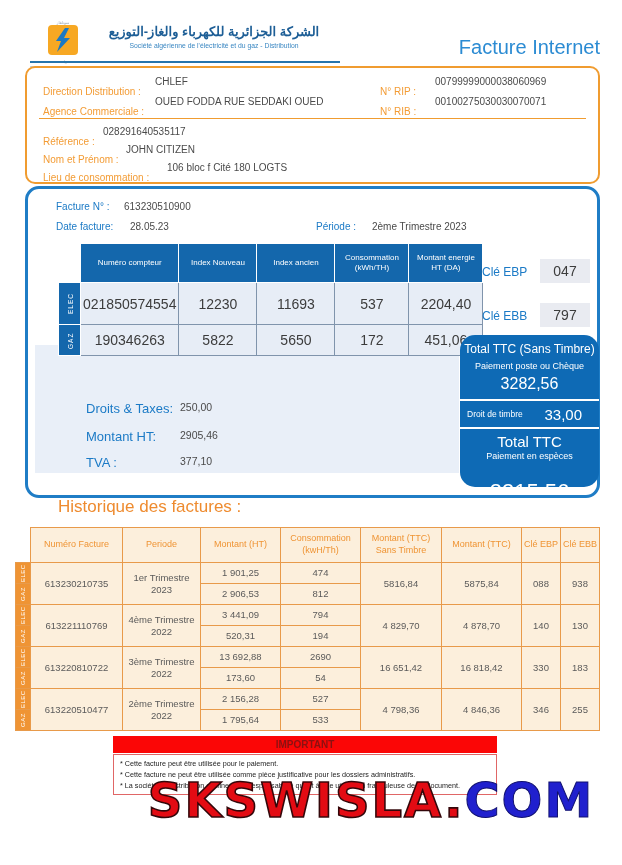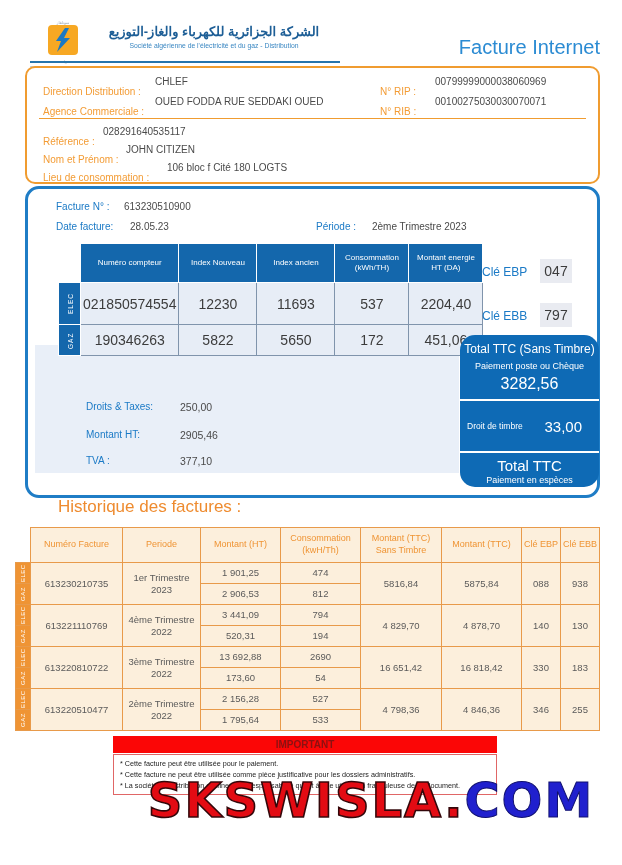--- a/index.html
+++ b/index.html
@@ -37,34 +37,34 @@
                  border:1px solid #fff;padding:2px;line-height:1.3;height:34px;}
   table.meter td{background:#e7edf6;color:#3c3c3c;font-size:14px;text-align:center;
                  border:1px solid #8094ac;padding:0 2px;}
   table.meter td.side{background:#1467ac;color:#fff;font-size:6.5px;border:1px solid #fff;
                       writing-mode:vertical-rl;transform:rotate(180deg);text-align:center;letter-spacing:1px;}
   table.meter .corner{background:#fff;border:none;}
   table.meter tr.r-elec td{height:37px;}
   table.meter tr.r-gaz td{height:26px;}
 
   .cle-lbl{position:absolute;font-size:12px;color:#1b7ac6;white-space:nowrap;}
-  .cle-box{position:absolute;width:32px;height:24px;background:#e9ebf1;color:#3c3c3c;
+  .cle-box{position:absolute;width:50px;height:24px;background:#e9ebf1;color:#3c3c3c;
            font-size:14px;text-align:center;line-height:24px;}
 
   .tax-line span{position:absolute;font-size:10.5px;white-space:nowrap;}
-  .tax-line .lblb{font-size:10px;}
+  .tax-line .lblb{font-size:13px;}
 
   .total-box{position:absolute;left:432px;top:146px;width:139px;height:152px;background:#0e6ab5;
              border-radius:15px;color:#fff;text-align:center;z-index:3;overflow:hidden;}
   .tb-s1{padding-top:7px;height:57px;border-radius:32px;}
   .tb-title1{font-size:12px;}
   .tb-sub{font-size:9px;margin-top:5px;}
   .tb-val1{font-size:16px;margin-top:4px;}
   .tb-div{border-top:2px solid #fff;}
-  .tb-s2{height:26px;display:flex;align-items:center;padding:12px 7px;}
+  .tb-s2{height:26px;display:flex;align-items:center;padding:0 7px;}
   .tb-s2 .t-lbl{font-size:8.5px;}
   .tb-s2 .t-val{font-size:15px;margin-left:auto;padding-right:10px;}
   .tb-s3{padding-top:4px;}
   .tb-title3{font-size:15px;}
   .tb-val3{font-size:22px;margin-top:18px;}
 
   
   .hist-title{position:absolute;left:58px;top:497px;font-size:17px;color:#ee8b2f;}
   table.hist{position:absolute;left:15px;top:527px;width:584px;border-collapse:collapse;table-layout:fixed;}
   table.hist th{background:#fcefdc;color:#ef9434;font-size:9px;font-weight:normal;

